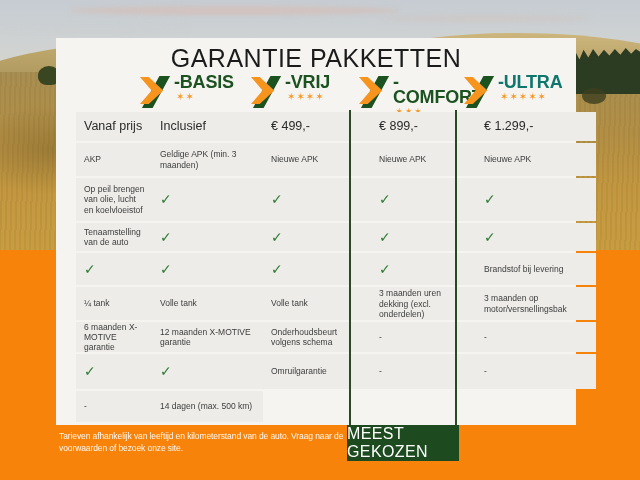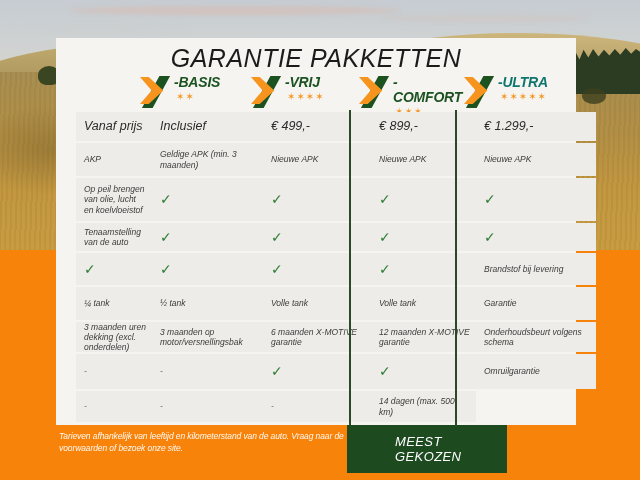--- a/index.html
+++ b/index.html
@@ -1,17 +1,17 @@
 <!DOCTYPE html>
 <html><head>
 <meta charset="utf-8">
 <style>
   html,body{margin:0;padding:0;}
   .stage{position:relative;width:640px;height:480px;overflow:hidden;
-         font-family:"Liberation Sans","DejaVu Sans",sans-serif;background:#cfd3d4;font-style:italic;}
+         font-family:"Liberation Sans","DejaVu Sans",sans-serif;background:#cfd3d4;}
 
   
   .bg{position:absolute;left:0;top:0;width:640px;height:250px;overflow:hidden;}
   .sky{position:absolute;left:0;top:0;width:640px;height:90px;
        background:linear-gradient(180deg,#c6ccd2 0%,#ced2d2 45%,#d9d6ca 100%);}
   .cloud{position:absolute;border-radius:50%;filter:blur(2px);}
   .cloud.c1{left:70px;top:6px;width:330px;height:9px;background:rgba(214,189,182,.65);}
   .cloud.c2{left:380px;top:15px;width:210px;height:7px;background:rgba(210,196,192,.5);}
   .cloud.c3{left:0px;top:26px;width:190px;height:6px;background:rgba(205,205,208,.55);}
   .hill{position:absolute;}
@@ -34,39 +34,39 @@
   .orange-band{position:absolute;left:0;top:250px;width:640px;height:230px;}
 
   
   .panel{position:absolute;left:56px;top:38px;width:520px;height:387px;background:#f5f4f1;}
   .title{margin-top:5px;height:30px;line-height:30px;text-align:center;
          font-size:25px;letter-spacing:.5px;color:#1b1b1b;}
   .logos{display:grid;grid-template-columns:76px 111px 108px 105px 120px;height:39px;}
   .logo-cell{display:flex;align-items:flex-start;padding:2px 0 0 8px;}
   .logo-cell svg{flex:0 0 auto;}
   .logo-txt{margin-left:1px;}
-  .logo-name{font-size:14px;font-weight:bold;letter-spacing:-.2px;line-height:15px;}
+  .logo-name{font-size:18px;font-weight:bold;letter-spacing:-.2px;line-height:15px;}
   .logo-stars{font-size:10px;line-height:11px;letter-spacing:1px;margin-top:1px;margin-left:2px;}
 
   
   .tbl{display:grid;grid-template-columns:76px 111px 108px 105px 120px;
        grid-template-rows:29px 33px 43px 28px 32px 33px 30px 35px 31px;
        row-gap:2px;padding-left:20px;}
   .cell{background:#edece9;display:flex;align-items:center;
         padding:2px 6px 2px 8px;box-sizing:border-box;
         font-size:8.5px;line-height:1.18;color:#3c3c3c;}
   .cell.lg{font-size:12.5px;color:#2b2b2b;}
   .cell.chk{font-size:14px;color:#2f7d33;}
 
   
   .hl-frame{position:absolute;left:349px;top:110px;width:108px;height:315px;box-sizing:border-box;
             border-left:2px solid #2a4a26;border-right:2px solid #2a4a26;pointer-events:none;}
-  .badge{position:absolute;left:347px;top:425px;width:112px;height:48px;
+  .badge{position:absolute;left:347px;top:425px;width:112px;height:36px;
          display:flex;align-items:center;justify-content:center;
-         color:#fff;font-size:13px;letter-spacing:.4px;cursor:pointer;padding-left:48px;}
+         color:#fff;font-size:16px;letter-spacing:.4px;cursor:pointer;}
 
   
   .note{position:absolute;left:59px;top:431px;width:300px;
         color:rgba(255,255,255,.95);font-size:8.5px;line-height:1.4;letter-spacing:-.1px;}
 </style>
 </head>
 <body>
 
 <div class="stage">
 
@@ -153,24 +153,22 @@
         <div class="cell chk">✓</div>
         <div class="cell chk">✓</div>
         <div class="cell chk">✓</div>
         <div class="cell chk">✓</div>
         <div class="cell chk">✓</div>
         <div class="cell chk">✓</div>
         <div class="cell chk">✓</div>
         <div class="cell chk">✓</div>
         <div class="cell">Brandstof bij levering</div>
         <div class="cell">¼ tank</div>
-        <div class="cell">½ tank</div>
         <div class="cell">Volle tank</div>
         <div class="cell">Volle tank</div>
-        <div class="cell">Garantie</div>
         <div class="cell">3 maanden uren dekking (excl. onderdelen)</div>
         <div class="cell">3 maanden op motor/versnellingsbak</div>
         <div class="cell">6 maanden X-MOTIVE garantie</div>
         <div class="cell">12 maanden X-MOTIVE garantie</div>
         <div class="cell">Onderhoudsbeurt volgens schema</div>
         <div class="cell">-</div>
         <div class="cell">-</div>
         <div class="cell chk">✓</div>
         <div class="cell chk">✓</div>
         <div class="cell">Omruilgarantie</div>

